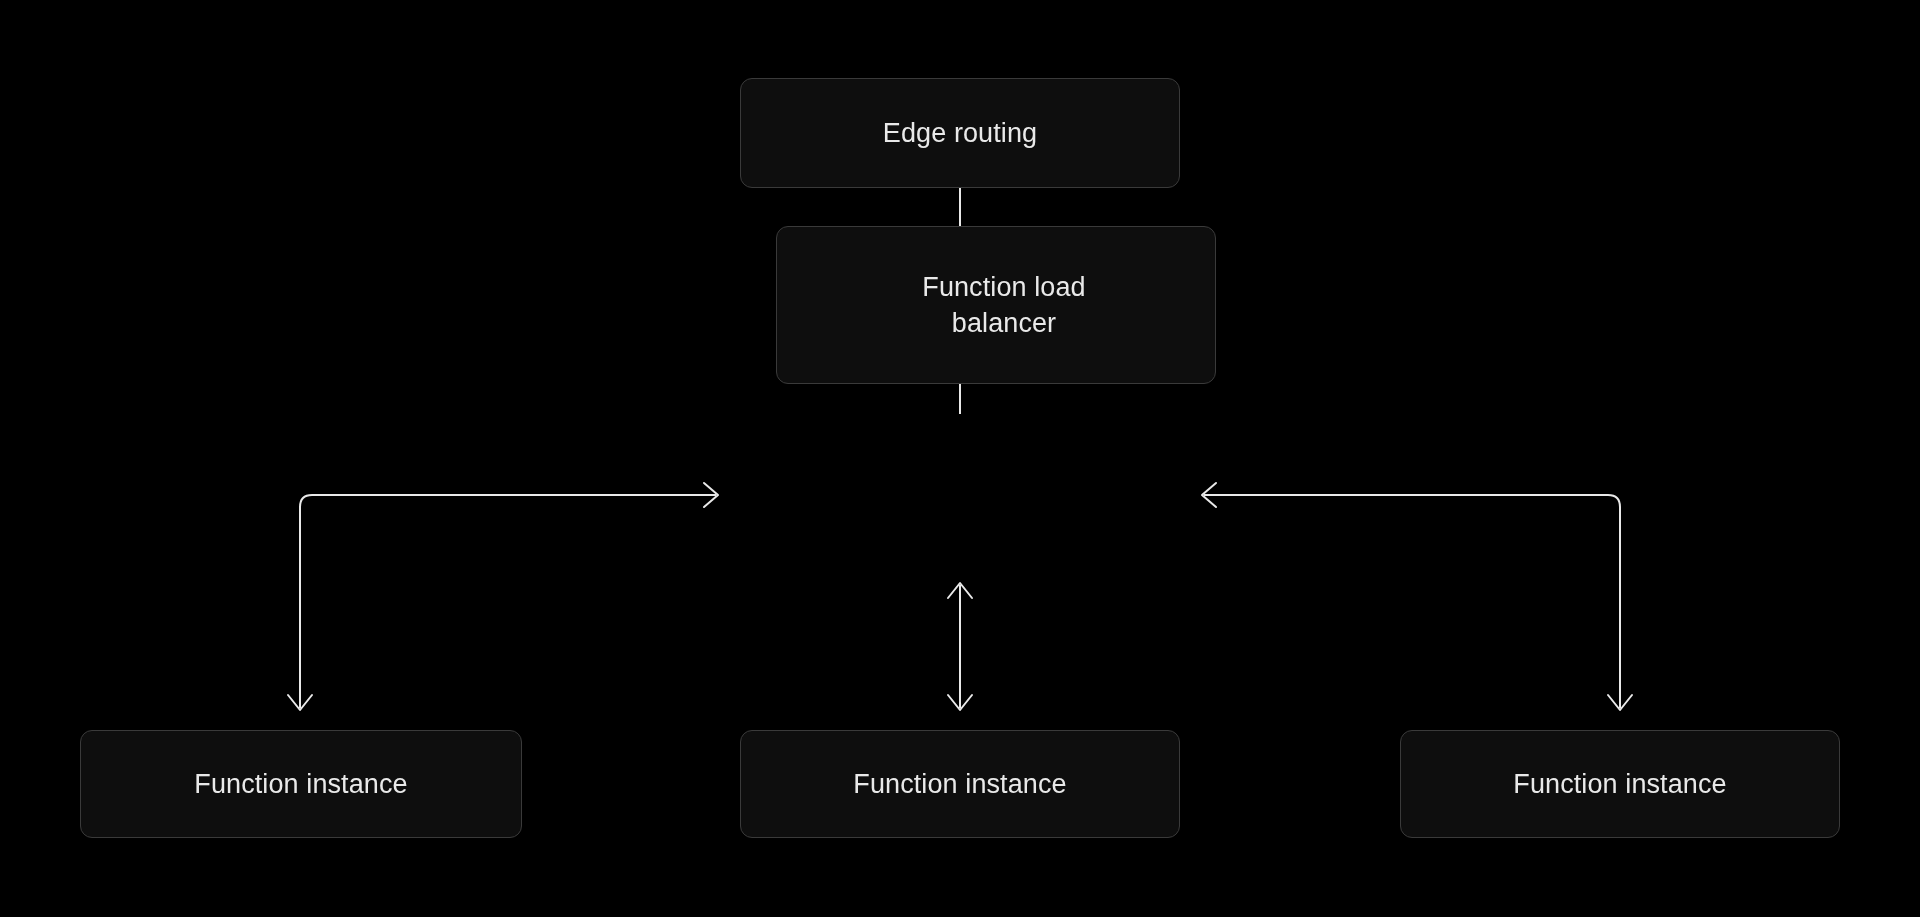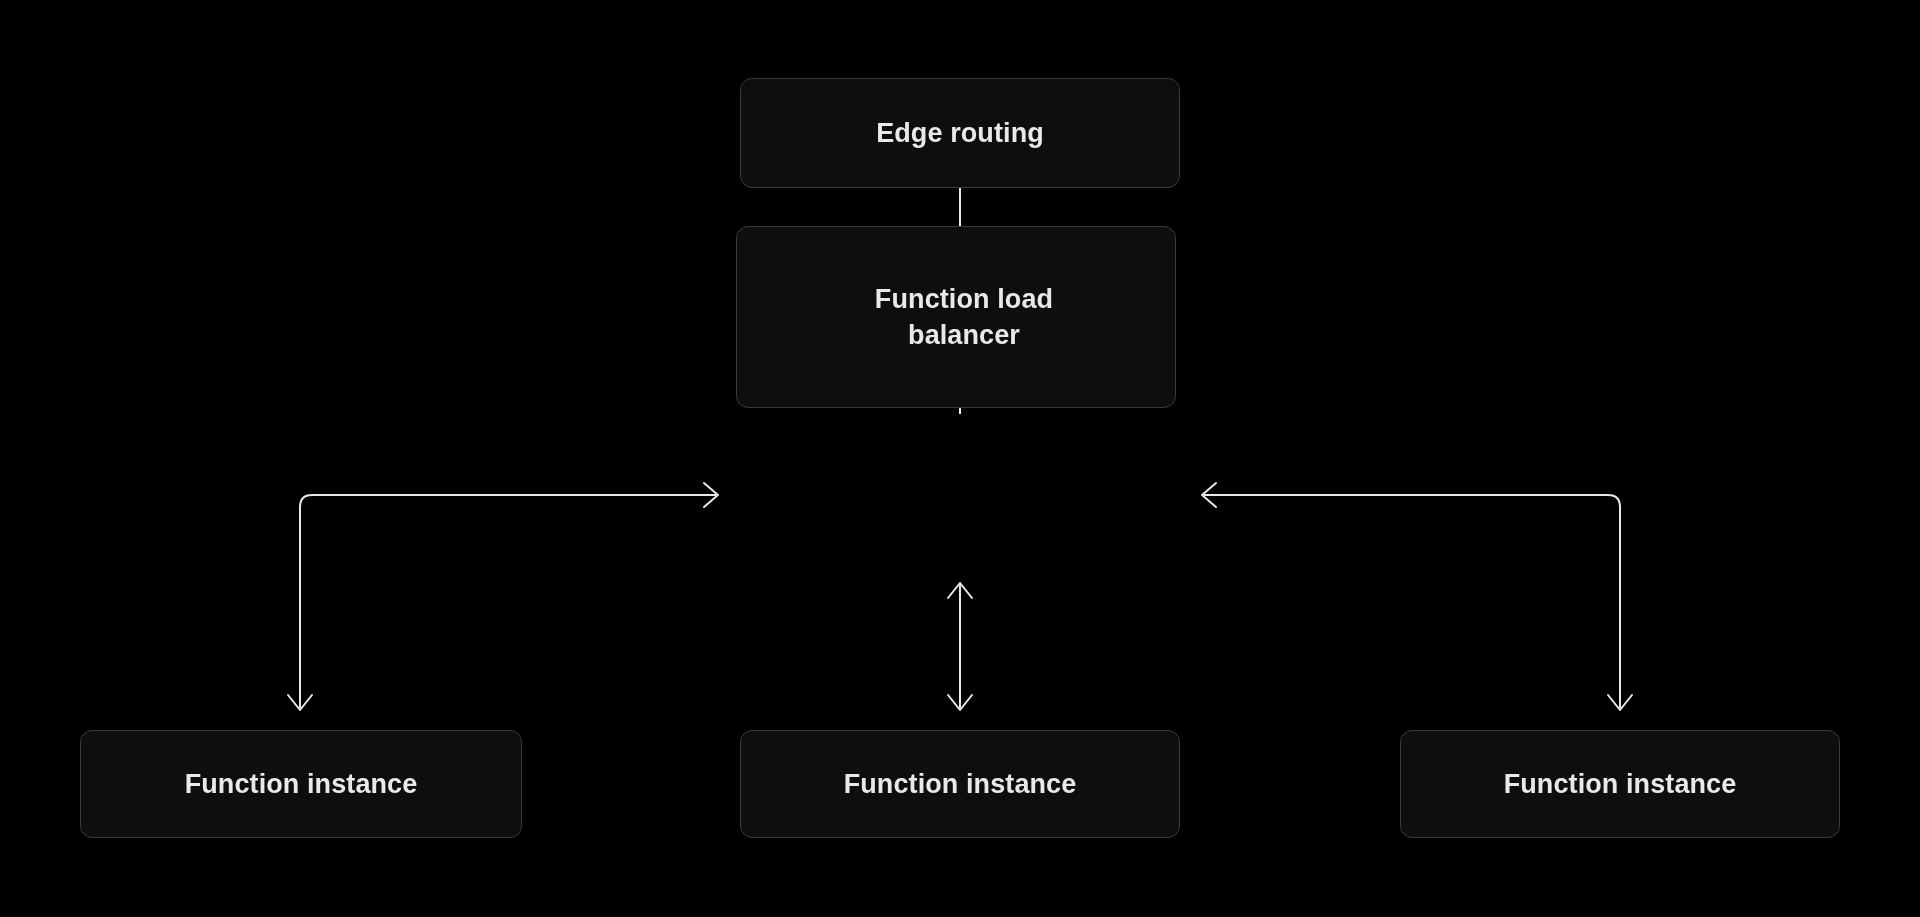--- a/index.html
+++ b/index.html
@@ -39,29 +39,29 @@
     border: 1px solid #3a3a3a;
     border-radius: 12px;
     display: flex;
     align-items: center;
     justify-content: center;
     text-align: center;
   }
   .node-label {
     color: #e9e9e9;
     font-size: 27px;
-    font-weight: 700;
+    font-weight: 400;
     line-height: 1.35;
     letter-spacing: 0.1px;
     white-space: pre-line;
     padding: 0 18px;
   }
   
   #node-edge-routing      { left: 740px;  top: 78px;  width: 440px; height: 110px; }
-  #node-load-balancer     { left: 736px;  top: 226px; width: 440px; height: 182px; padding-left: 16px; }
+  #node-load-balancer     { left: 776px;  top: 226px; width: 440px; height: 158px; padding-left: 16px; }
   #node-invocation-service{ left: 740px;  top: 414px; width: 440px; height: 160px; }
   #node-instance-left     { left: 80px;   top: 730px; width: 442px; height: 108px; }
   #node-instance-center   { left: 740px;  top: 730px; width: 440px; height: 108px; }
   #node-instance-right    { left: 1400px; top: 730px; width: 440px; height: 108px; }
 </style>
 </head>
 <body>
 
 <div id="diagram-canvas">
 

